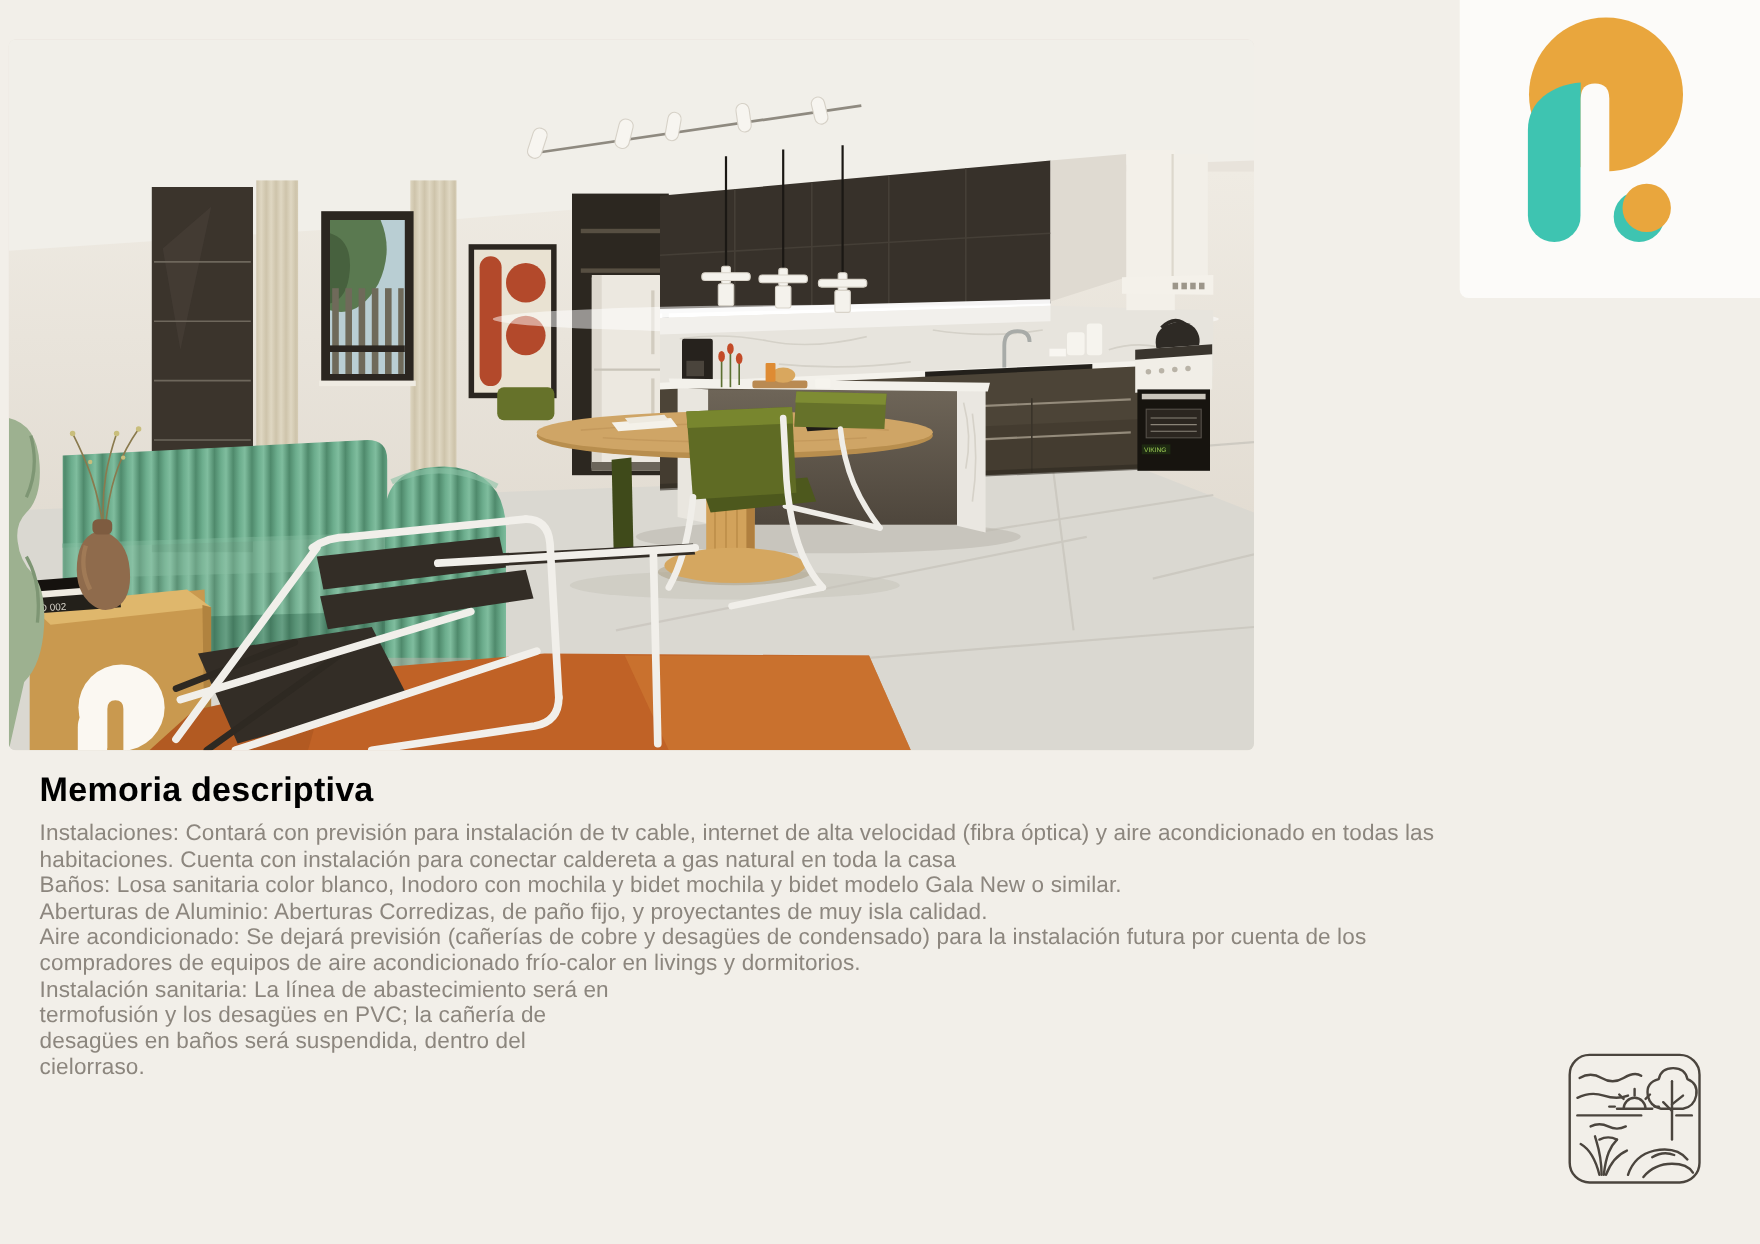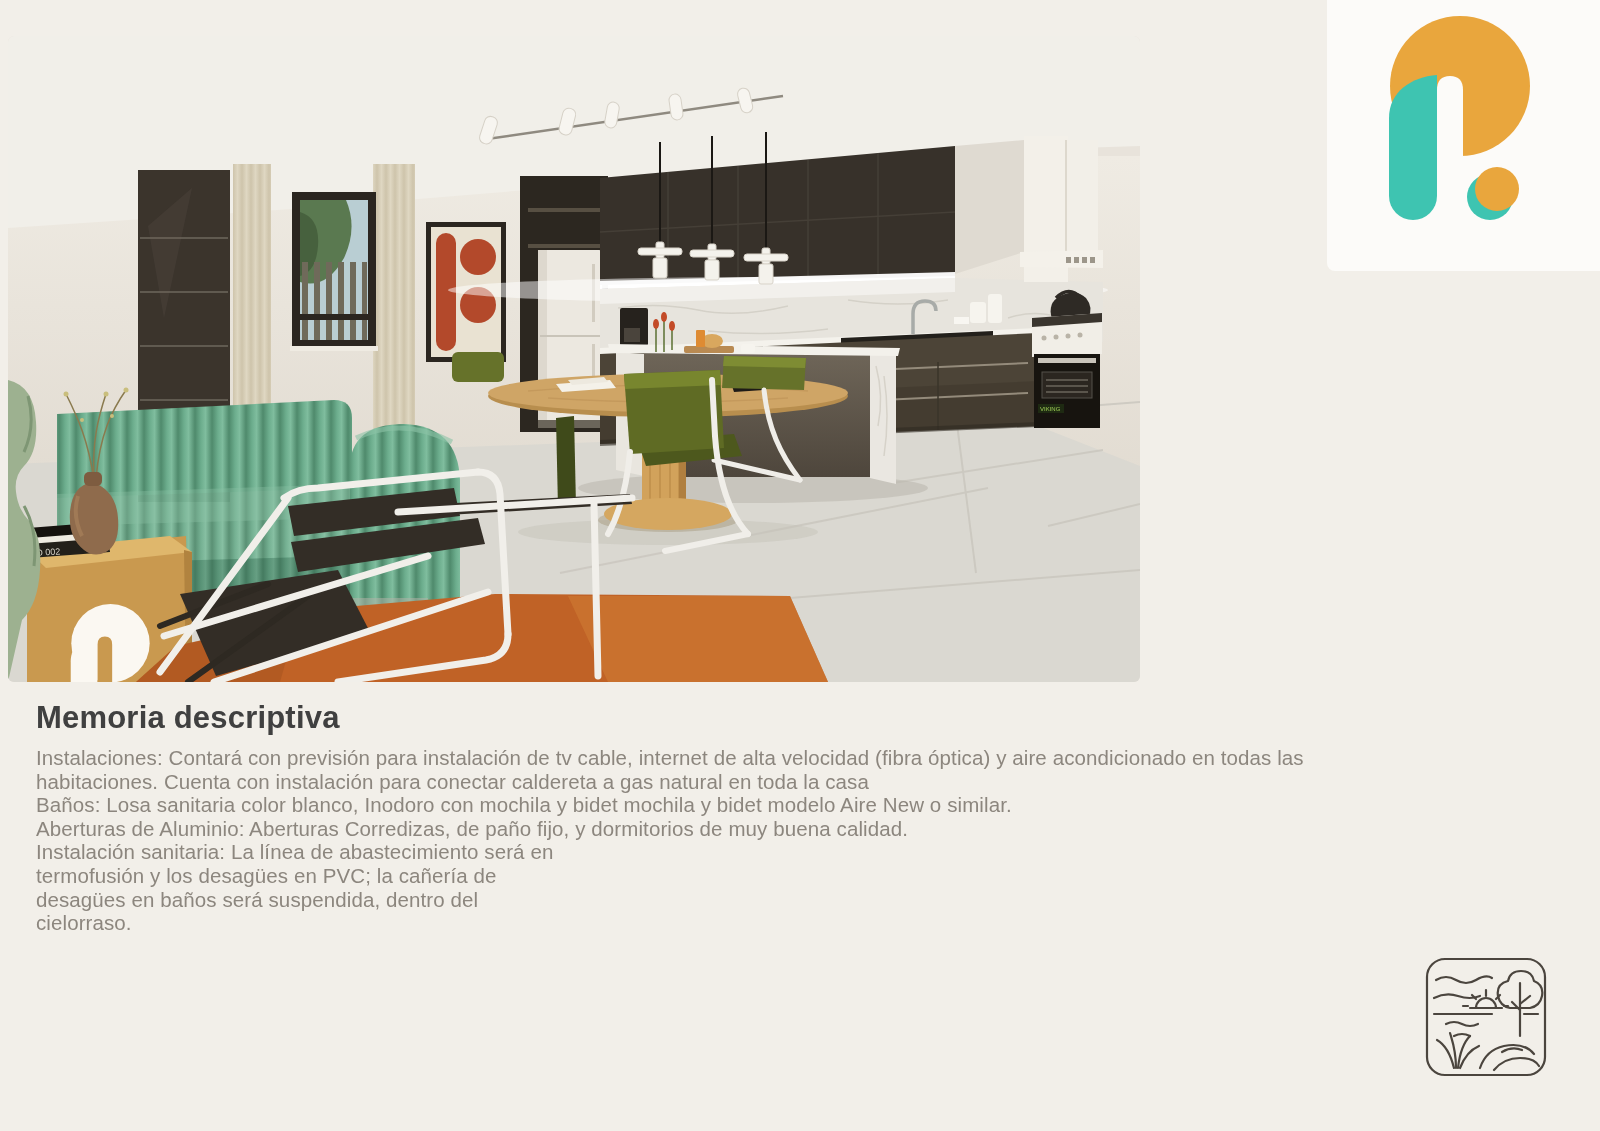--- a/index.html
+++ b/index.html
@@ -11,21 +11,21 @@
     position:absolute;left:8px;top:36px;width:1132px;height:646px;
     border-radius:6px;overflow:hidden;background:#E8E3DB;
   }
   .photo-wrap svg{display:block;}
   .logo-card{
     position:absolute;left:1327px;top:0;width:273px;height:271px;
     background:#FCFBF9;border-radius:0 0 0 8px;
   }
   .content{position:absolute;left:36px;top:700px;width:1480px;}
   .page-title{
-    margin:0 0 10px 0;font-size:31px;font-weight:700;color:#404040;
+    margin:0 0 10px 0;font-size:31px;font-weight:700;color:#000000;
     letter-spacing:.2px;
   }
   .body-text{font-size:20.5px;line-height:23.6px;color:#8C867E;letter-spacing:.1px;}
   .body-text .para{white-space:pre-line;margin:0;}
   .footer-icon{position:absolute;left:1424px;top:956px;width:124px;height:122px;}
 </style>
 </head>
 <body>
 
 <div class="photo-wrap">
@@ -355,22 +355,24 @@
     <circle cx="163" cy="197" r="23" fill="#3EC4B1"></circle>
     <circle cx="170" cy="189" r="22" fill="#E9A63D"></circle>
   </svg>
 </div>
 
 <div class="content">
   <h1 class="page-title">Memoria descriptiva</h1>
   <div class="body-text">
     <p class="para">Instalaciones: Contará con previsión para instalación de tv cable, internet de alta velocidad (fibra óptica) y aire acondicionado en todas las
 habitaciones. Cuenta con instalación para conectar caldereta a gas natural en toda la casa</p>
-    <p class="para">Baños: Losa sanitaria color blanco, Inodoro con mochila y bidet mochila y bidet modelo Aire New o similar.</p>
-    <p class="para">Aberturas de Aluminio: Aberturas Corredizas, de paño fijo, y dormitorios de muy buena calidad.</p>
+    <p class="para">Baños: Losa sanitaria color blanco, Inodoro con mochila y bidet mochila y bidet modelo Gala New o similar.</p>
+    <p class="para">Aberturas de Aluminio: Aberturas Corredizas, de paño fijo, y proyectantes de muy isla calidad.</p>
+    <p class="para">Aire acondicionado: Se dejará previsión (cañerías de cobre y desagües de condensado) para la instalación futura por cuenta de los
+compradores de equipos de aire acondicionado frío-calor en livings y dormitorios.</p>
     <p class="para">Instalación sanitaria: La línea de abastecimiento será en
 termofusión y los desagües en PVC; la cañería de
 desagües en baños será suspendida, dentro del
 cielorraso.</p>
   </div>
 </div>
 
 <div class="footer-icon">
   <svg width="124" height="122" viewBox="0 0 124 122" fill="none" stroke="#4B453E" stroke-width="2.2" stroke-linecap="round" stroke-linejoin="round">
     <rect x="3" y="3" width="118" height="116" rx="18"></rect>

